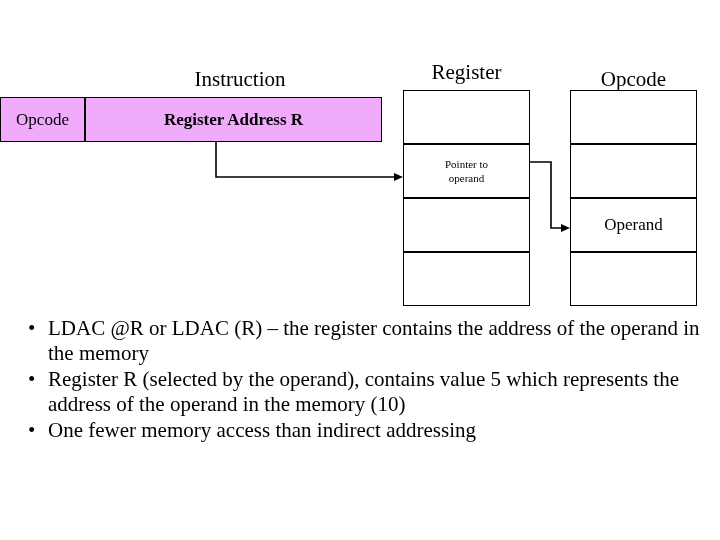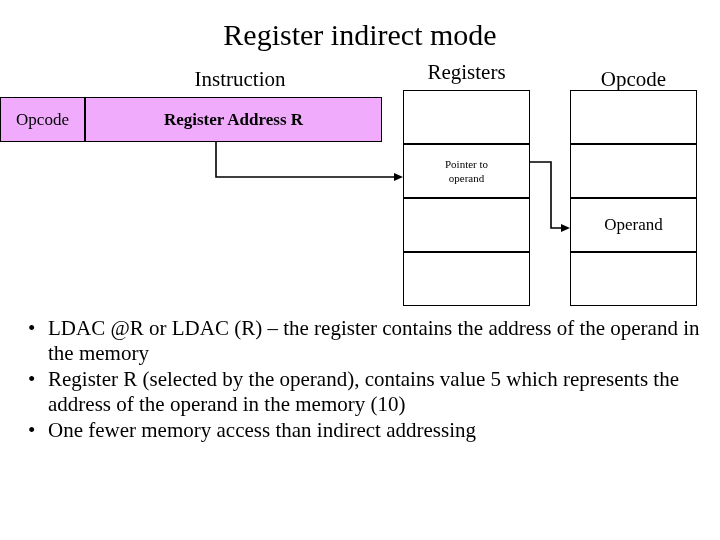--- a/index.html
+++ b/index.html
@@ -175,24 +175,23 @@
     display: block;
     font-size: 21px;
     line-height: 25px;
   }
 </style>
 </head>
 <body>
 
 <div id="stage">
 
-  <div class="title">Register indirect mode</div>
 
   <div class="col-label" id="instruction-label">Instruction</div>
-  <div class="col-label" id="registers-label">Registers</div>
+  <div class="col-label" id="registers-label">Register</div>
   <div class="col-label" id="memory-label">Opcode</div>
 
   <div class="box" id="opcode-box">
     <div class="box-text">Opcode</div>
   </div>
   <div class="box" id="register-address-box">
     <div class="box-text">Register Address R</div>
   </div>
 
   <div id="registers-col">

